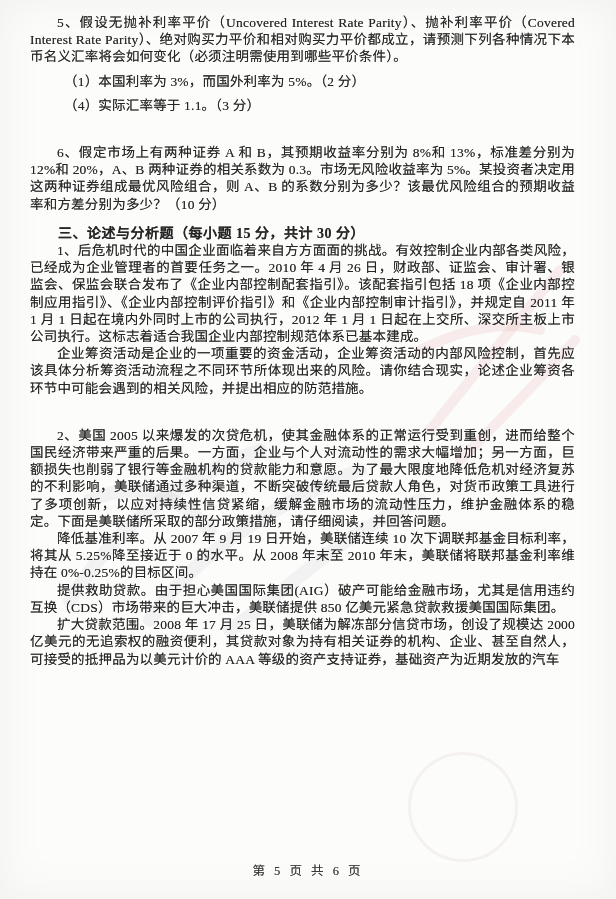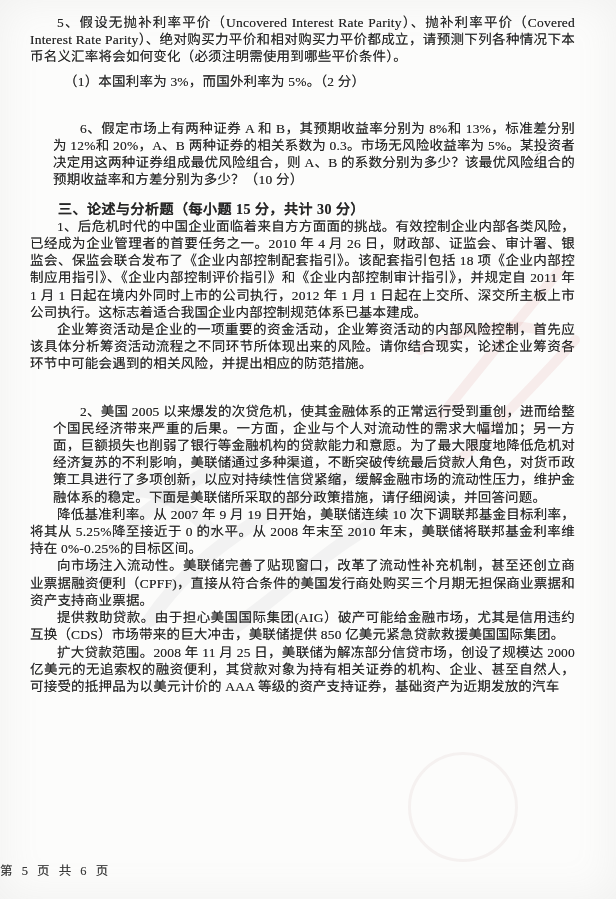--- a/index.html
+++ b/index.html
@@ -31,35 +31,36 @@
   }
   .para {
     margin: 0;
     text-indent: 2em;
     overflow-wrap: break-word;
   }
   .sublist .item {
     margin: 7px;
     text-indent: 2em;
   }
-  .gap-lg { margin-top: 30px; margin-left: 23px; }
+  .gap-lg { margin-top: 30px; }
   .heading {
     margin: 12px 0 0 0;
     font-size: 14px;
     font-weight: bold;
     text-indent: 2em;
     letter-spacing: 0.5px;
     font-family: Liberation Serif, serif;
   }
   .lead { font-weight: normal; }
   .pagefooter {
     position: absolute;
     left: 0;
     bottom: 20px;
     width: 100%;
+    text-align: center;
     font-size: 12.5px;
     letter-spacing: 3px;
     color: #3a3a3a;
     z-index: 2;
     text-shadow: 0 0 0.5px rgba(20,20,20,0.5);
   }
   
   .wm {
     position: absolute;
     z-index: 1;
@@ -104,36 +105,36 @@
   </svg>
   <div class="wm wm-circle"></div>
   <div class="speck"></div>
 
   <main class="doc">
 
     <p class="para">5、假设无抛补利率平价（Uncovered Interest Rate Parity）、抛补利率平价（Covered Interest Rate Parity）、绝对购买力平价和相对购买力平价都成立，请预测下列各种情况下本币名义汇率将会如何变化（必须注明需使用到哪些平价条件）。</p>
 
     <div class="sublist">
       <p class="item">（1）本国利率为 3%，而国外利率为 5%。（2 分）</p>
+      <p class="item">（4）实际汇率等于 1.1。（3 分）</p>
     </div>
 
     <p class="para gap-lg">6、假定市场上有两种证券 A 和 B，其预期收益率分别为 8%和 13%，标准差分别为 12%和 20%，A、B 两种证券的相关系数为 0.3。市场无风险收益率为 5%。某投资者决定用这两种证券组成最优风险组合，则 A、B 的系数分别为多少？该最优风险组合的预期收益率和方差分别为多少？（10 分）</p>
 
     <h3 class="heading">三、论述与分析题（每小题 15 分，共计 30 分）</h3>
 
     <p class="para">1、后危机时代的中国企业面临着来自方方面面的挑战。有效控制企业内部各类风险，已经成为企业管理者的首要任务之一。2010 年 4 月 26 日，财政部、证监会、审计署、银监会、保监会联合发布了《企业内部控制配套指引》。该配套指引包括 18 项《企业内部控制应用指引》、《企业内部控制评价指引》和《企业内部控制审计指引》，并规定自 2011 年 1 月 1 日起在境内外同时上市的公司执行，2012 年 1 月 1 日起在上交所、深交所主板上市公司执行。这标志着适合我国企业内部控制规范体系已基本建成。</p>
     <p class="para">企业筹资活动是企业的一项重要的资金活动，企业筹资活动的内部风险控制，首先应该具体分析筹资活动流程之不同环节所体现出来的风险。请你结合现实，论述企业筹资各环节中可能会遇到的相关风险，并提出相应的防范措施。</p>
 
     <p class="para gap-lg">2、美国 2005 以来爆发的次贷危机，使其金融体系的正常运行受到重创，进而给整个国民经济带来严重的后果。一方面，企业与个人对流动性的需求大幅增加；另一方面，巨额损失也削弱了银行等金融机构的贷款能力和意愿。为了最大限度地降低危机对经济复苏的不利影响，美联储通过多种渠道，不断突破传统最后贷款人角色，对货币政策工具进行了多项创新，以应对持续性信贷紧缩，缓解金融市场的流动性压力，维护金融体系的稳定。下面是美联储所采取的部分政策措施，请仔细阅读，并回答问题。</p>
 
     <p class="para"><b class="lead">降低基准利率。</b><span>从 2007 年 9 月 19 日开始，美联储连续 10 次下调联邦基金目标利率，将其从 5.25%降至接近于 0 的水平。从 2008 年末至 2010 年末，美联储将联邦基金利率维持在 0%-0.25%的目标区间。</span></p>
 
-    <p class="para"><b class="lead">向市场注入流动性。</b><span>美联储完善了贴现窗口，改革了流动性补充机制，甚至还创立商业票据融资便利（CPFF)，直接从符合条件的美国发行商处购买三个月期无担保商业票据和资产支持商业票据。</span></p>
 
     <p class="para"><b class="lead">提供救助贷款。</b><span>由于担心美国国际集团(AIG）破产可能给金融市场，尤其是信用违约互换（CDS）市场带来的巨大冲击，美联储提供 850 亿美元紧急贷款救援美国国际集团。</span></p>
 
-    <p class="para"><b class="lead">扩大贷款范围。</b><span>2008 年 11 月 25 日，美联储为解冻部分信贷市场，创设了规模达 2000 亿美元的无追索权的融资便利，其贷款对象为持有相关证券的机构、企业、甚至自然人，可接受的抵押品为以美元计价的 AAA 等级的资产支持证券，基础资产为近期发放的汽车</span></p>
+    <p class="para"><b class="lead">扩大贷款范围。</b><span>2008 年 17 月 25 日，美联储为解冻部分信贷市场，创设了规模达 2000 亿美元的无追索权的融资便利，其贷款对象为持有相关证券的机构、企业、甚至自然人，可接受的抵押品为以美元计价的 AAA 等级的资产支持证券，基础资产为近期发放的汽车</span></p>
 
   </main>
 
   <footer class="pagefooter">第 5 页 共 6 页</footer>
 
 </div>
 
 </body></html>

